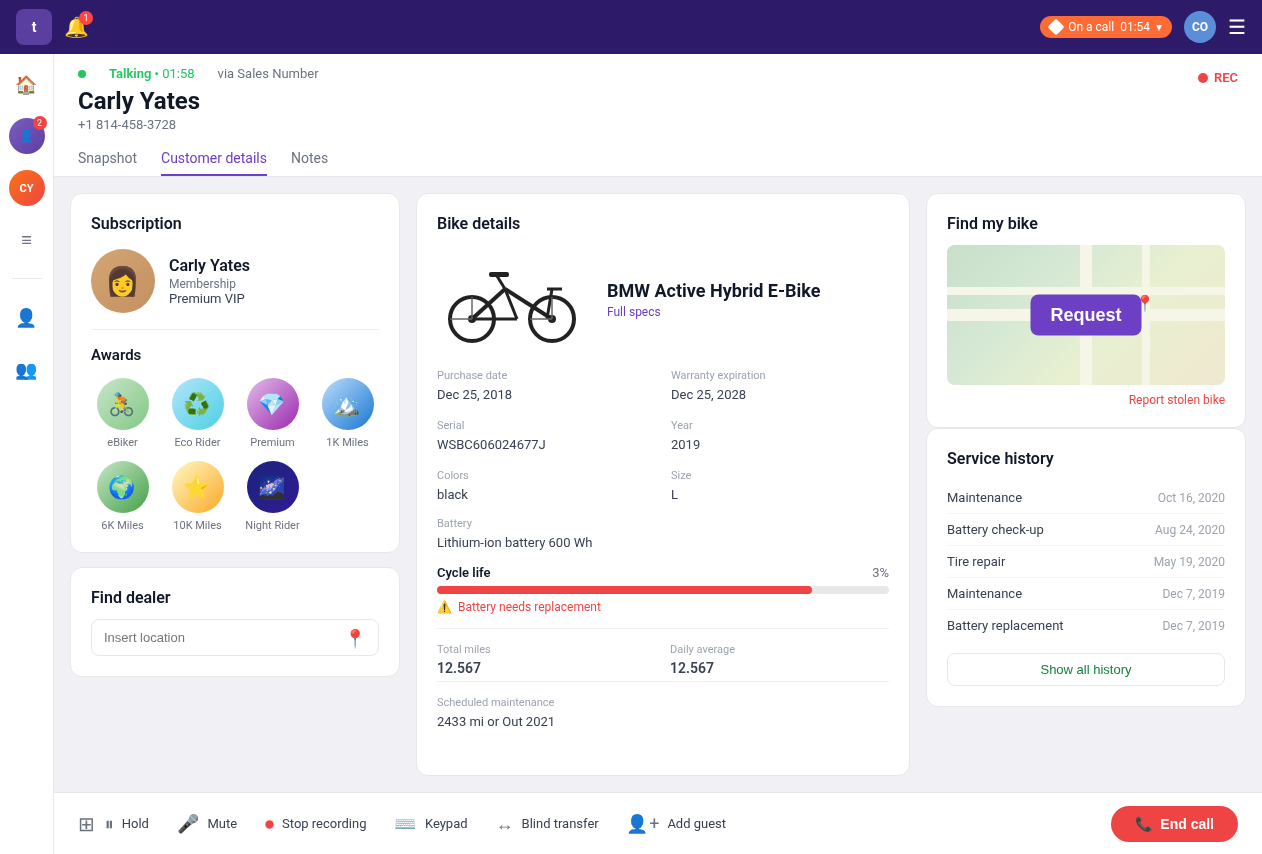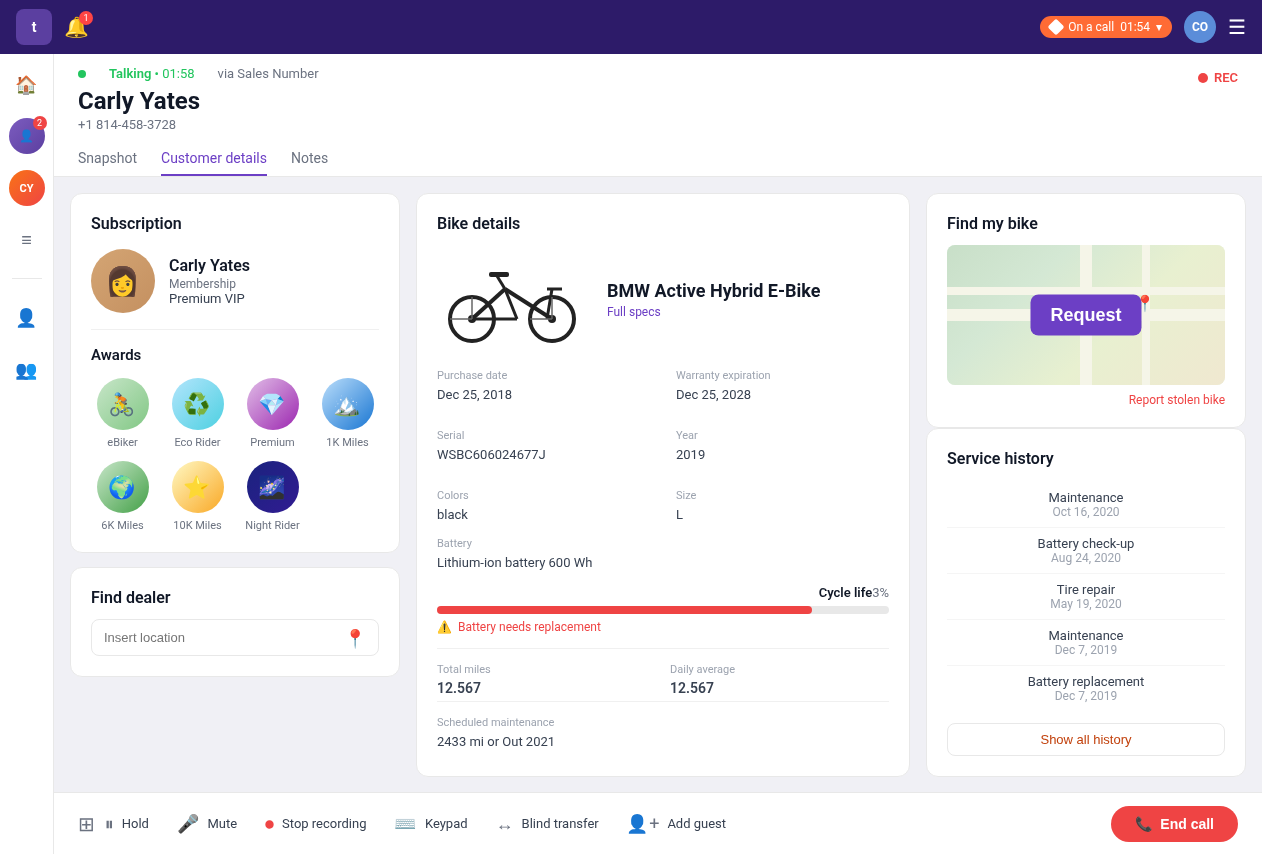--- a/index.html
+++ b/index.html
@@ -70,25 +70,25 @@
     .location-input-wrapper { position: relative; }
     .location-input { width: 100%; padding: 10px 40px 10px 12px; border: 1px solid #e8e8e8; border-radius: 8px; font-size: 13px; color: #9ca3af; outline: none; }
     .location-pin { position: absolute; right: 12px; top: 50%; transform: translateY(-50%); color: #6c3fc5; font-size: 18px; }
 
     
     .bike-header { font-size: 16px; font-weight: 600; color: #111827; margin-bottom: 16px; }
     .bike-main { display: flex; align-items: center; gap: 20px; margin-bottom: 20px; }
     .bike-image { width: 150px; height: 100px; display: flex; align-items: center; justify-content: center; }
     .bike-name { font-size: 18px; font-weight: 700; color: #111827; }
     .full-specs { font-size: 12px; color: #6c3fc5; cursor: pointer; margin-top: 4px; }
-    .bike-details-grid { display: grid; grid-template-columns: 1fr 1fr; gap: 26px; margin-bottom: 14px; }
+    .bike-details-grid { display: grid; grid-template-columns: 1fr 1fr; gap: 16px; margin-bottom: 14px; }
     .bike-detail-item label { font-size: 11px; color: #9ca3af; display: block; margin-bottom: 2px; }
     .bike-detail-item span { font-size: 13px; color: #374151; }
     .cycle-life-section { margin-bottom: 14px; }
-    .cycle-life-header { display: flex; justify-content: flex-end; align-items: center; margin-bottom: 6px; }
+    .cycle-life-header { display: flex; justify-content: space-between; align-items: center; margin-bottom: 6px; }
     .cycle-life-label { font-size: 13px; font-weight: 600; color: #111827; }
     .cycle-life-pct { font-size: 13px; color: #6b7280; }
     .progress-bar-bg { background: #e8e8e8; border-radius: 4px; height: 8px; }
     .progress-bar-fill { background: #ef4444; border-radius: 4px; height: 8px; }
     .battery-warning { display: flex; align-items: center; gap: 6px; color: #ef4444; font-size: 12px; margin-top: 6px; }
     .stats-grid { display: grid; grid-template-columns: 1fr 1fr; gap: 14px; border-top: 1px solid #f0f0f0; padding-top: 14px; }
     .stat-item label { font-size: 11px; color: #9ca3af; display: block; margin-bottom: 2px; }
     .stat-item span { font-size: 14px; font-weight: 600; color: #374151; }
     .scheduled-maintenance { border-top: 1px solid #f0f0f0; padding-top: 14px; margin-top: 4px; }
     .scheduled-maintenance label { font-size: 11px; color: #9ca3af; display: block; margin-bottom: 2px; }
@@ -104,25 +104,25 @@
     .map-road-h { position: absolute; background: #f5f5e8; height: 12px; width: 100%; top: 50%; transform: translateY(-50%); }
     .map-road-v { position: absolute; background: #f5f5e8; width: 12px; height: 100%; left: 50%; transform: translateX(-50%); }
     .map-road-h2 { position: absolute; background: #f5f5e8; height: 8px; width: 100%; top: 30%; }
     .map-road-v2 { position: absolute; background: #f5f5e8; width: 8px; height: 100%; left: 70%; }
     .map-request-btn { position: absolute; top: 50%; left: 50%; transform: translate(-50%, -50%); background: #6c3fc5; color: white; border: none; border-radius: 8px; padding: 10px 20px; font-size: 18px; font-weight: 600; cursor: pointer; white-space: nowrap; }
     .map-pin { position: absolute; top: 35%; right: 25%; color: #f59e0b; font-size: 16px; }
     .report-stolen { color: #ef4444; font-size: 12px; text-align: right; cursor: pointer; }
 
     
     .service-history-title { font-size: 16px; font-weight: 600; color: #111827; margin-bottom: 14px; }
-    .service-item { display: flex; justify-content: space-between; align-items: center; padding: 8px 0; border-bottom: 1px solid #f5f5f5; flex-direction: column; }
+    .service-item { display: flex; justify-content: space-between; align-items: center; padding: 8px 0; border-bottom: 1px solid #f5f5f5; }
     .service-item:last-of-type { border-bottom: none; }
     .service-name { font-size: 13px; color: #374151; }
     .service-date { font-size: 12px; color: #9ca3af; }
-    .show-all-btn { display: block; width: 100%; margin-top: 12px; padding: 8px; border: 1px solid #e8e8e8; border-radius: 8px; background: white; color: #c2410c; font-size: 13px; cursor: pointer; text-align: center; }
+    .show-all-btn { display: block; width: 100%; margin-top: 12px; padding: 8px; border: 1px solid #e8e8e8; border-radius: 8px; background: white; color: #15803d; font-size: 13px; cursor: pointer; text-align: center; }
 
     
     .bottom-bar { background: white; border-top: 1px solid #e8e8e8; padding: 0 24px; height: 62px; display: flex; align-items: center; justify-content: space-between; }
     .bottom-left { display: flex; align-items: center; gap: 28px; }
     .bottom-action { display: flex; align-items: center; gap: 8px; font-size: 13px; color: #374151; cursor: pointer; }
     .bottom-action-icon { font-size: 18px; color: #6b7280; }
     .grid-icon { font-size: 20px; color: #6b7280; cursor: pointer; }
     .end-call-btn { background: #ef4444; color: white; border: none; border-radius: 24px; padding: 10px 24px; font-size: 14px; font-weight: 600; cursor: pointer; display: flex; align-items: center; gap: 8px; }
 
     

